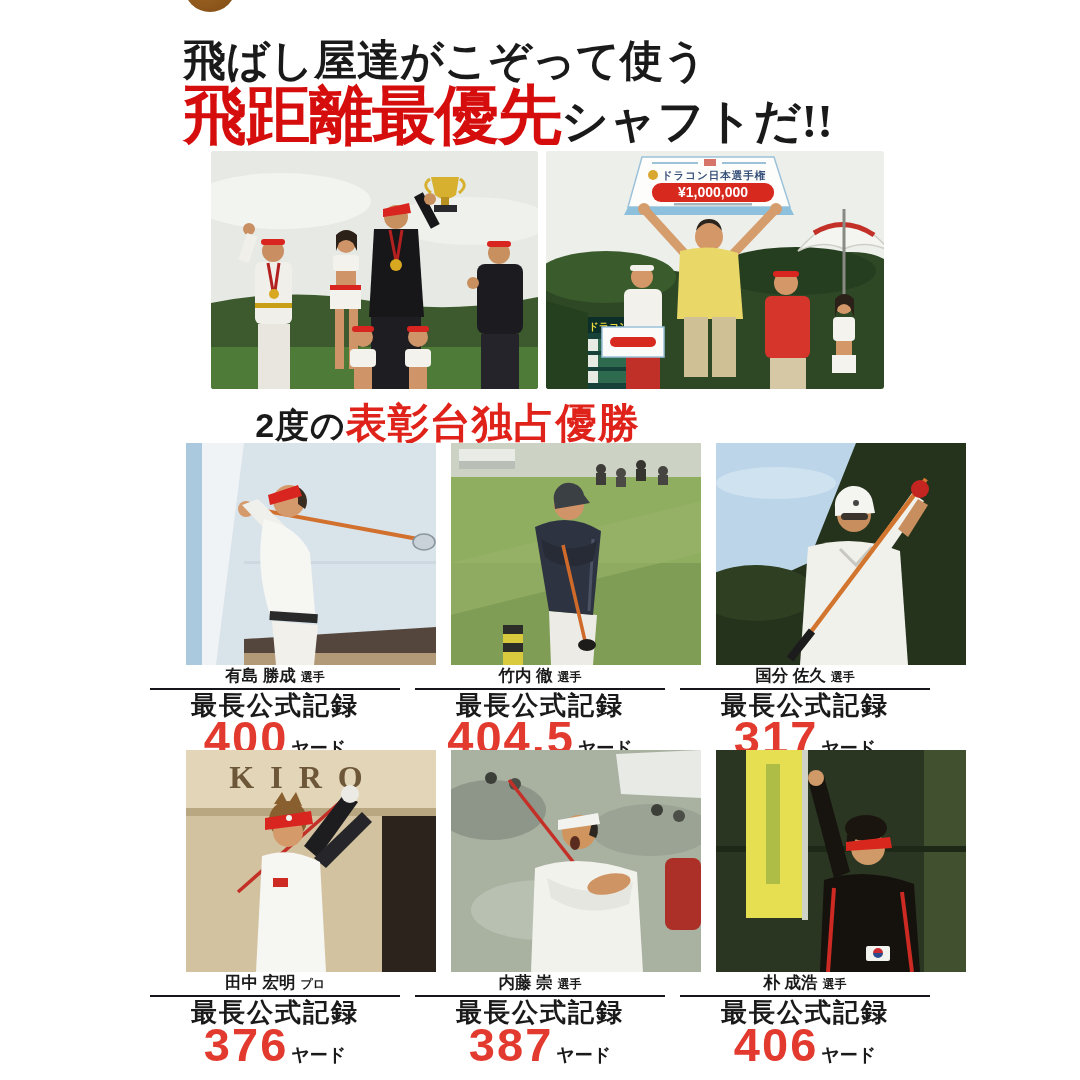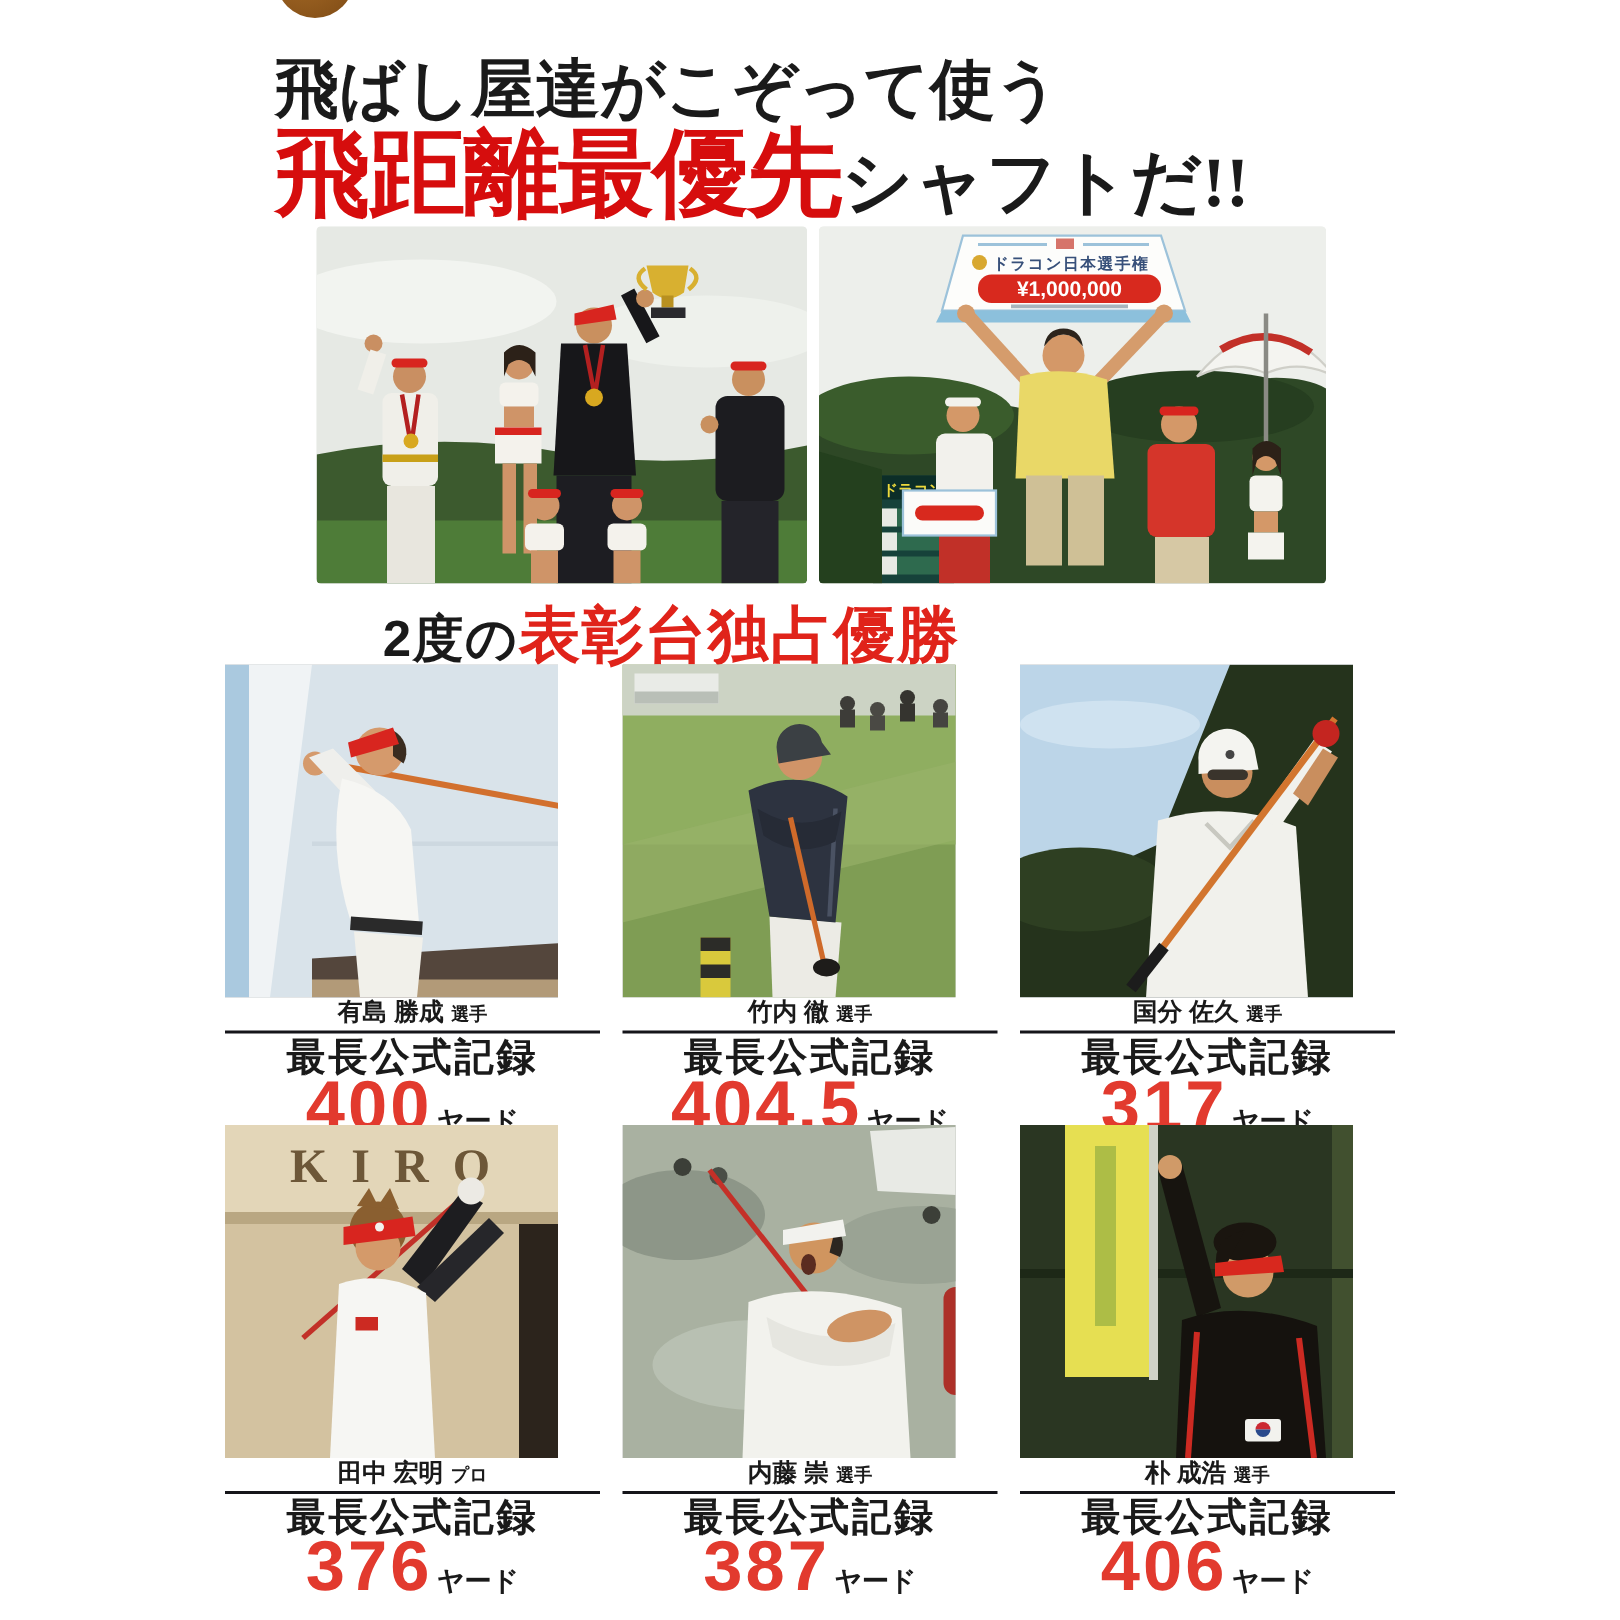--- a/index.html
+++ b/index.html
@@ -22,21 +22,21 @@
   .hero figure{margin:0;overflow:hidden;border-radius:3px;background:#e8eae6;}
   .hero svg{display:block;}
   
   .subheadline{position:absolute;left:0;top:396px;width:895px;text-align:center;white-space:nowrap;}
   .sh-prefix{font-size:34px;font-weight:900;color:var(--ink);letter-spacing:1px;}
   .sh-red{font-size:41px;font-weight:900;color:var(--subhead-red,#e0231a);letter-spacing:1px;}
   
   .grid{position:absolute;left:150px;top:443px;width:780px;display:grid;
         grid-template-columns:repeat(3,250px);column-gap:15px;grid-auto-rows:307px;}
   .card{width:250px;}
-  .photo{width:222px;height:222px;overflow:hidden;background:#ccc;}
+  .photo{width:250px;height:222px;overflow:hidden;background:#ccc;margin-left:36px;}
   .photo svg{display:block;}
   .name-row{margin-top:2px;text-align:center;line-height:17px;white-space:nowrap;}
   .gname{font-size:16.5px;font-weight:900;color:var(--ink);}
   .gtitle{font-size:12px;font-weight:700;color:var(--ink);margin-left:5px;}
   .rule{border-bottom:2.5px solid #15151a;margin-top:2px;}
   .record-label{text-align:center;font-size:26px;line-height:28px;font-weight:700;
         letter-spacing:2px;color:var(--ink);margin-top:1px;white-space:nowrap;}
   .record{text-align:center;line-height:37px;white-space:nowrap;}
   .rv{font-size:47px;font-weight:700;letter-spacing:2px;color:var(--number-red,#e23a2e);}
   .ru{font-size:18px;font-weight:900;color:var(--ink);margin-left:3px;}

